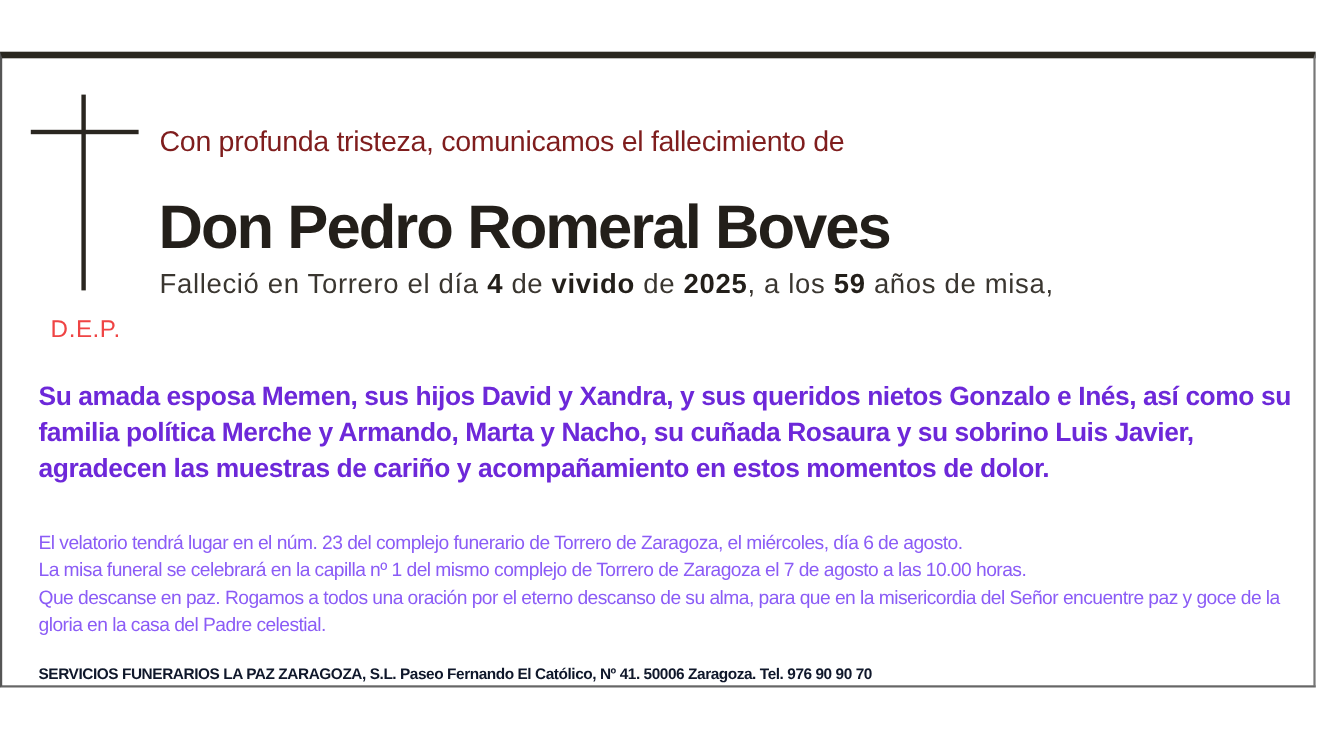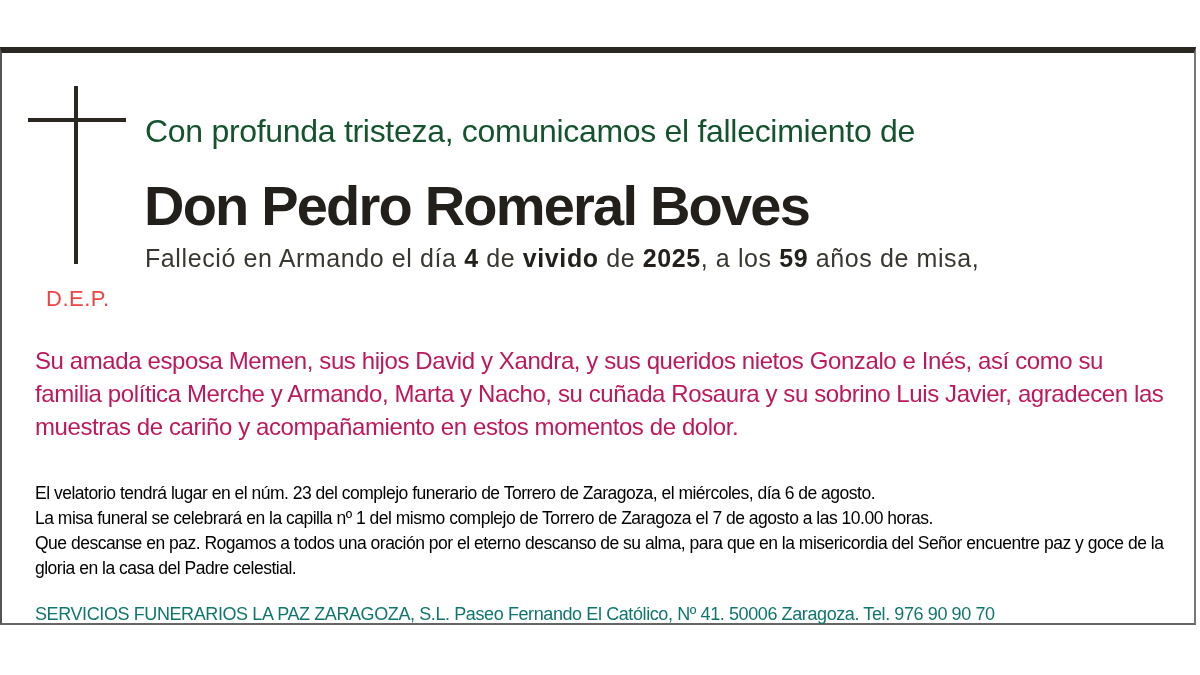--- a/index.html
+++ b/index.html
@@ -12,44 +12,44 @@
     border-top: 6px solid #2a2720;
     border-left: 2px solid #555;
     border-right: 2px solid #777;
     border-bottom: 2px solid #666;
     box-sizing: border-box;
   }
   .cross { position: absolute; }
   .cross-v { position: absolute; left: 74px; top: 86px; width: 4px; height: 178px; background: #2a2620; }
   .cross-h { position: absolute; left: 28px; top: 118px; width: 98px; height: 4px; background: #2a2620; }
   .dep { position: absolute; left: 46px; top: 286px; font-size: 22px; color: #ef4444; letter-spacing: 0.5px; }
-  .intro { position: absolute; left: 145px; top: 113px; font-size: 32px; color: #14532d; letter-spacing: -0.3px; }
+  .intro { position: absolute; left: 145px; top: 113px; font-size: 26px; color: #7f1d1d; letter-spacing: -0.3px; }
   .name { position: absolute; left: 144px; top: 157px; font-size: 56px; font-weight: bold; color: #231f1a; letter-spacing: -1.8px; margin-top: 16px; }
   .death { position: absolute; left: 145px; top: 240px; font-size: 25px; line-height: 36px; color: #3a3630; letter-spacing: 0.6px; }
   .death b { color: #231f1a; }
-  .family { position: absolute; left: 35px; top: 344px; width: 1140px; font-size: 24px; line-height: 33px; font-weight: normal; color: #be185d; letter-spacing: -0.4px; }
-  .details { position: absolute; left: 35px; top: 481px; width: 1140px; font-size: 17.5px; line-height: 25px; color: #000000; letter-spacing: -0.5px; }
-  .footer { position: absolute; left: 35px; top: 604px; font-size: 18px; color: #0f766e; letter-spacing: -0.4px; }
+  .family { position: absolute; left: 35px; top: 344px; width: 1140px; font-size: 24px; line-height: 33px; font-weight: bold; color: #6d28d9; letter-spacing: -0.4px; }
+  .details { position: absolute; left: 35px; top: 481px; width: 1140px; font-size: 17.5px; line-height: 25px; color: #8b5cf6; letter-spacing: -0.5px; }
+  .footer { position: absolute; left: 35px; top: 604px; font-size: 14px; color: #0f172a; letter-spacing: -0.4px; font-weight: bold; }
 </style>
 </head>
 <body>
 
 <div class="card"></div>
 
 <div class="cross">
   <div class="cross-v"></div>
   <div class="cross-h"></div>
 </div>
 <div class="dep">D.E.P.</div>
 
 <div class="intro">Con profunda tristeza, comunicamos el fallecimiento de</div>
 <div class="name">Don Pedro Romeral Boves</div>
 
 <div class="death">
-  <div><span>Falleció en Armando el día </span><b>4</b><span> de </span><b>vivido</b><span> de </span><b>2025</b><span>, a los </span><b>59</b><span> años de misa,</span></div>
+  <div><span>Falleció en Torrero el día </span><b>4</b><span> de </span><b>vivido</b><span> de </span><b>2025</b><span>, a los </span><b>59</b><span> años de misa,</span></div>
 </div>
 
 <div class="family">Su amada esposa Memen, sus hijos David y Xandra, y sus queridos nietos Gonzalo e Inés, así como su familia política Merche y Armando, Marta y Nacho, su cuñada Rosaura y su sobrino Luis Javier, agradecen las muestras de cariño y acompañamiento en estos momentos de dolor.</div>
 
 <div class="details">
   <div>El velatorio tendrá lugar en el núm. 23 del complejo funerario de Torrero de Zaragoza, el miércoles, día 6 de agosto.</div>
   <div>La misa funeral se celebrará en la capilla nº 1 del mismo complejo de Torrero de Zaragoza el 7 de agosto a las 10.00 horas.</div>
   <div>Que descanse en paz. Rogamos a todos una oración por el eterno descanso de su alma, para que en la misericordia del Señor encuentre paz y goce de la gloria en la casa del Padre celestial.</div>
 </div>
 

